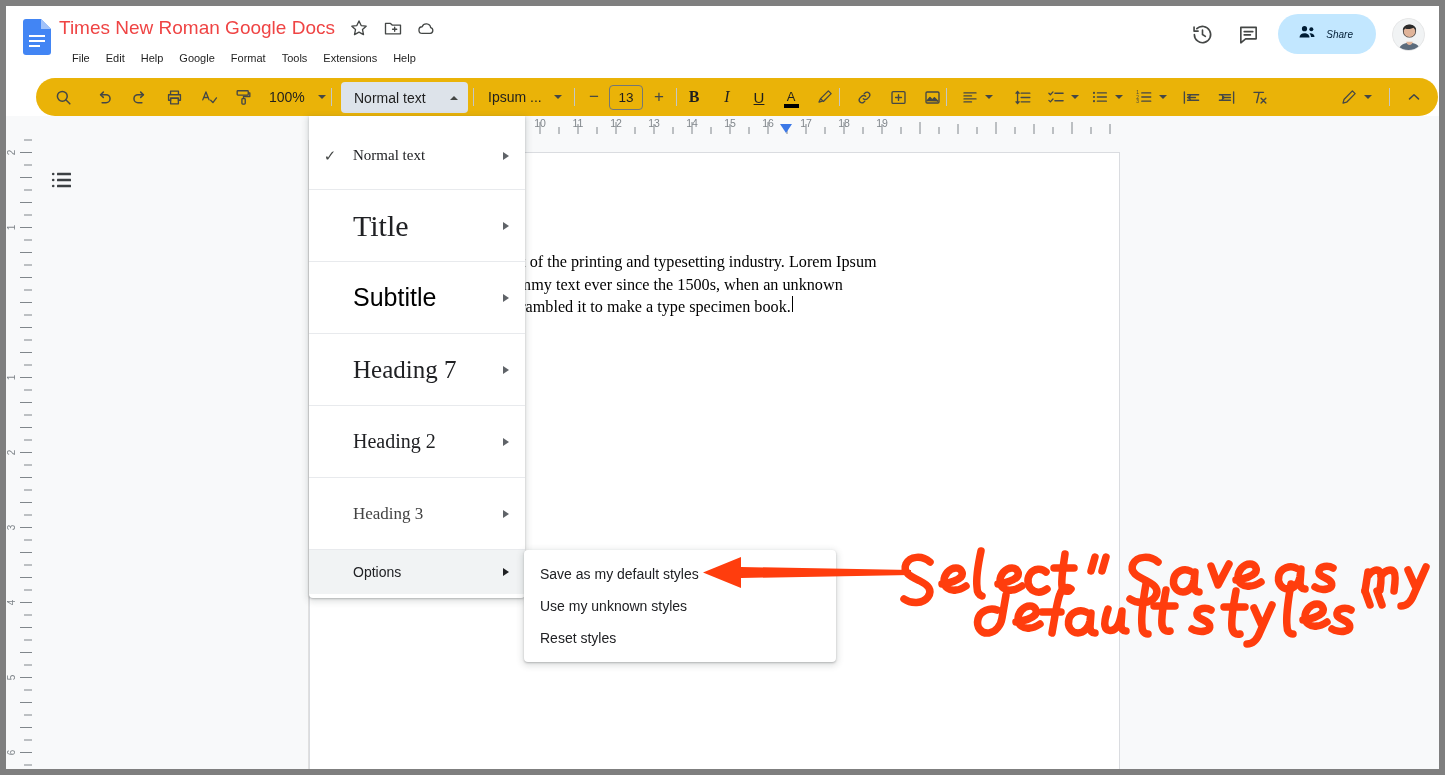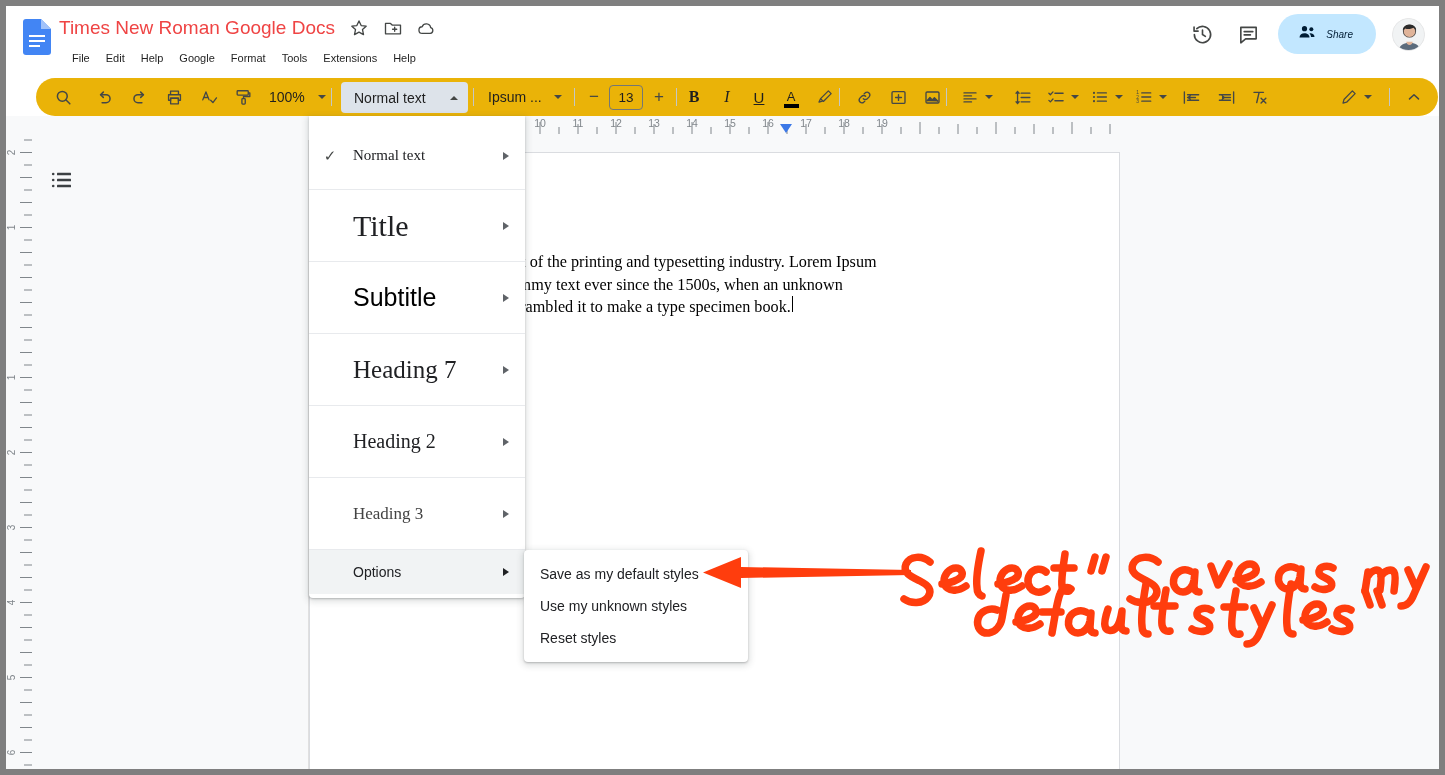--- a/index.html
+++ b/index.html
@@ -178,21 +178,21 @@
   .sm-h2 { height: 72px; }
   .sm-h2 .sm-label { font-family: "Liberation Serif", serif; font-size: 20px; }
   .sm-h3 { height: 72px; }
   .sm-h3 .sm-label { font-family: "Liberation Serif", serif; font-size: 17px; color: #434343; }
   .sm-options { height: 44px; border-bottom: none; }
   .sm-options .sm-label { font-family: "Liberation Sans", sans-serif; font-size: 14px; color: #202124; }
   .sm-options .sm-arrow { border-left-color: #202124; }
 
   
   .submenu {
-    position: absolute; left: 518px; top: 544px; width: 224px;
+    position: absolute; left: 518px; top: 544px; width: 312px;
     background: #fff; border-radius: 4px; padding: 8px 0;
     box-shadow: 0 2px 6px 2px rgba(60,64,67,.15), 0 1px 2px rgba(60,64,67,.3);
     z-index: 45;
   }
   .sub-item {
     height: 32px; display: flex; align-items: center;
     padding-left: 16px; font-size: 14px; color: #202124; cursor: pointer;
   }
 
   

